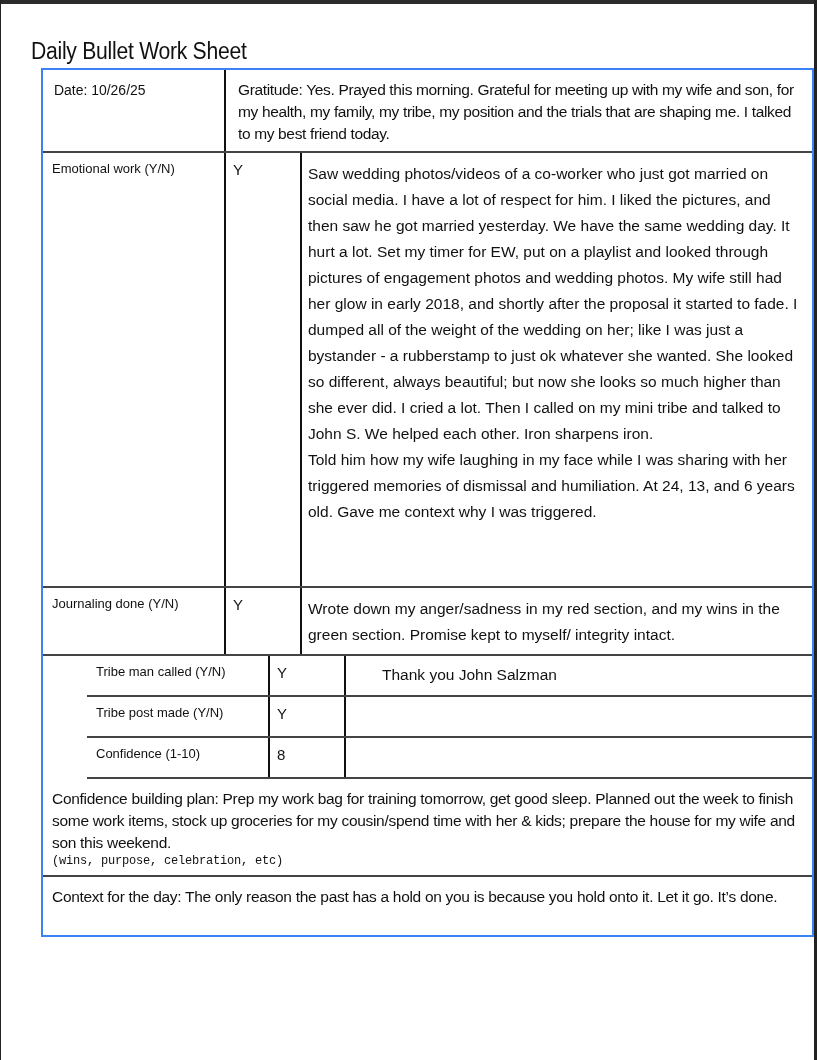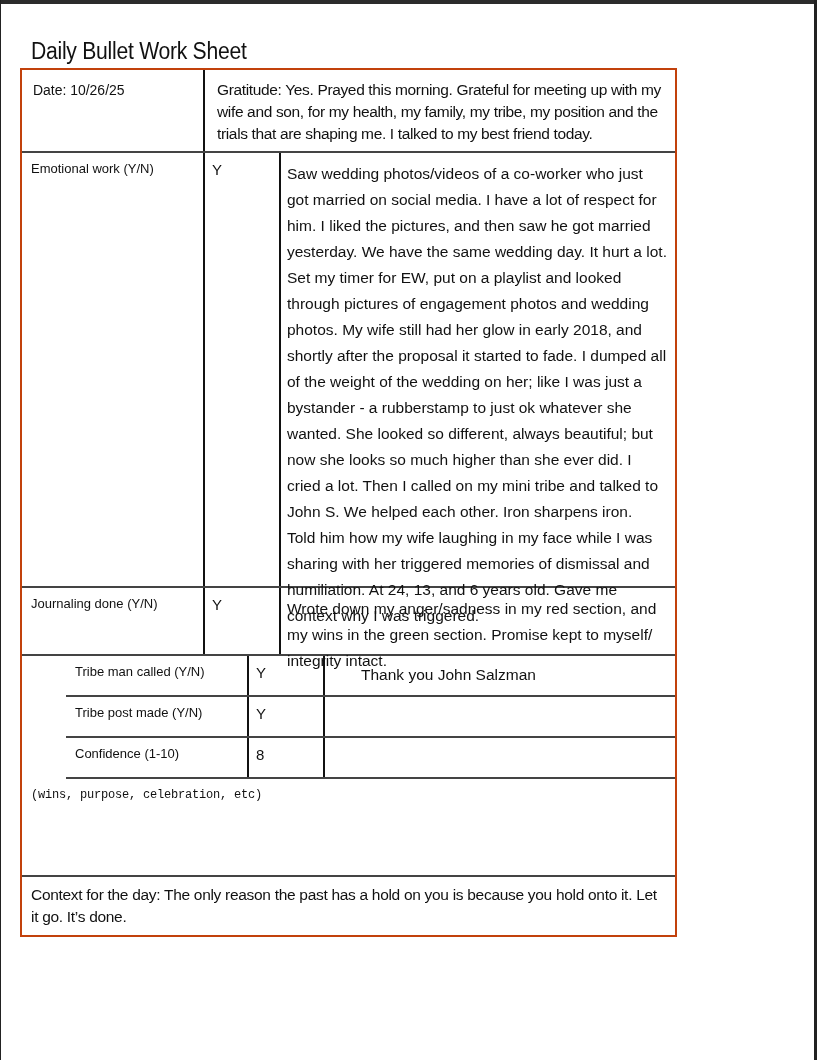--- a/index.html
+++ b/index.html
@@ -13,25 +13,25 @@
   .topbar { position: absolute; left: 0; top: 0; width: 817px; height: 4px; background: #2b2b2b; }
   .leftedge { position: absolute; left: 0; top: 0; width: 1px; height: 1060px; background: #222; }
   .rightedge { position: absolute; right: 0; top: 0; width: 3px; height: 1060px; background: #222; }
   .page-title {
     position: absolute; left: 31px; top: 38px;
     font-size: 23px; letter-spacing: -0.3px; color: #111;
     font-family: "Liberation Sans Narrow", "Liberation Sans", sans-serif;
     transform: scaleX(0.92); transform-origin: left;
   }
   .sheet {
-    position: absolute; left: 20px; top: 68px; width: 657px;
-    border: 2px solid #c2410c; box-sizing: border-box;
+    position: absolute; left: 41px; top: 68px; width: 773px;
+    border: 2px solid #3b82f6; box-sizing: border-box;
   }
   .row { display: flex; border-bottom: 2px solid #444; box-sizing: border-box; }
-  .row:last-child { border-bottom: none; align-items: flex-end; }
+  .row:last-child { border-bottom: none; }
   .c1 { width: 183px; border-right: 2px solid #111; box-sizing: border-box; padding: 8px 0 8px 9px; font-size: 13px; }
   .c2 { width: 76px; border-right: 2px solid #111; box-sizing: border-box; padding: 8px 0 8px 7px; font-size: 15px; }
   .c3 { flex: 1; box-sizing: border-box; padding: 8px 8px 8px 6px; font-size: 15.5px; line-height: 26px; }
   .r0 .c1, .r0 .c2, .r0 .c3 { font-size: 15.5px; line-height: 22px; padding-top: 9px; }
   .r0 .c1 { padding-left: 11px; }
   .r0 .c2 { padding-left: 8px; }
   .r0 .c3 { padding-left: 12px; padding-bottom: 6px; line-height: 22px; border-radius: 25px; }
   .narrow { display: inline-block; transform: scaleX(0.9); transform-origin: left; white-space: nowrap; }
   .r0 .c3 .narrow { white-space: normal; transform: none; letter-spacing: -0.35px; }
   .r1 .c3 { height: 433px; }
@@ -96,20 +96,21 @@
   <div class="row r5">
     <div class="c1">Confidence (1-10)</div>
     <div class="c2">8</div>
     <div class="c3">
       <span class="para"></span>
     </div>
   </div>
 
   <div class="row plan">
     <div class="full">
+      <span class="para">Confidence building plan: Prep my work bag for training tomorrow, get good sleep. Planned out the week to finish some work items, stock up groceries for my cousin/spend time with her &amp; kids; prepare the house for my wife and son this weekend.</span>
       <span class="para small-note">(wins, purpose, celebration, etc)</span>
     </div>
   </div>
 
   <div class="row ctx">
     <div class="full">
       <span class="para">Context for the day: The only reason the past has a hold on you is because you hold onto it. Let it go. It’s done.</span>
     </div>
   </div>
 

